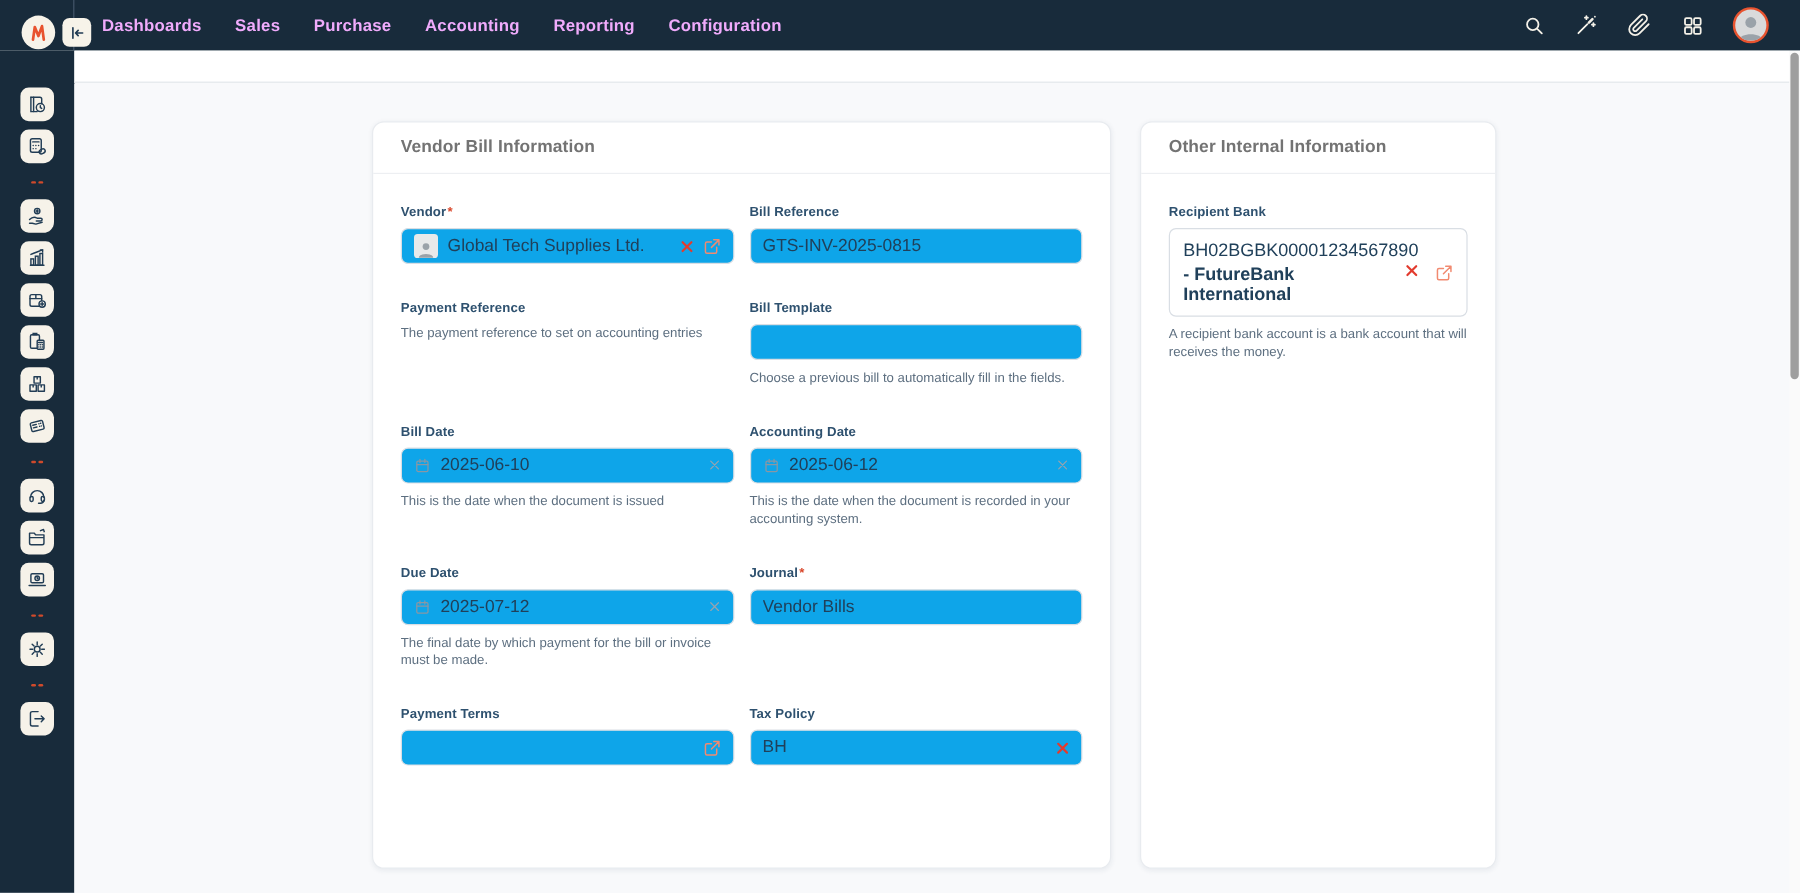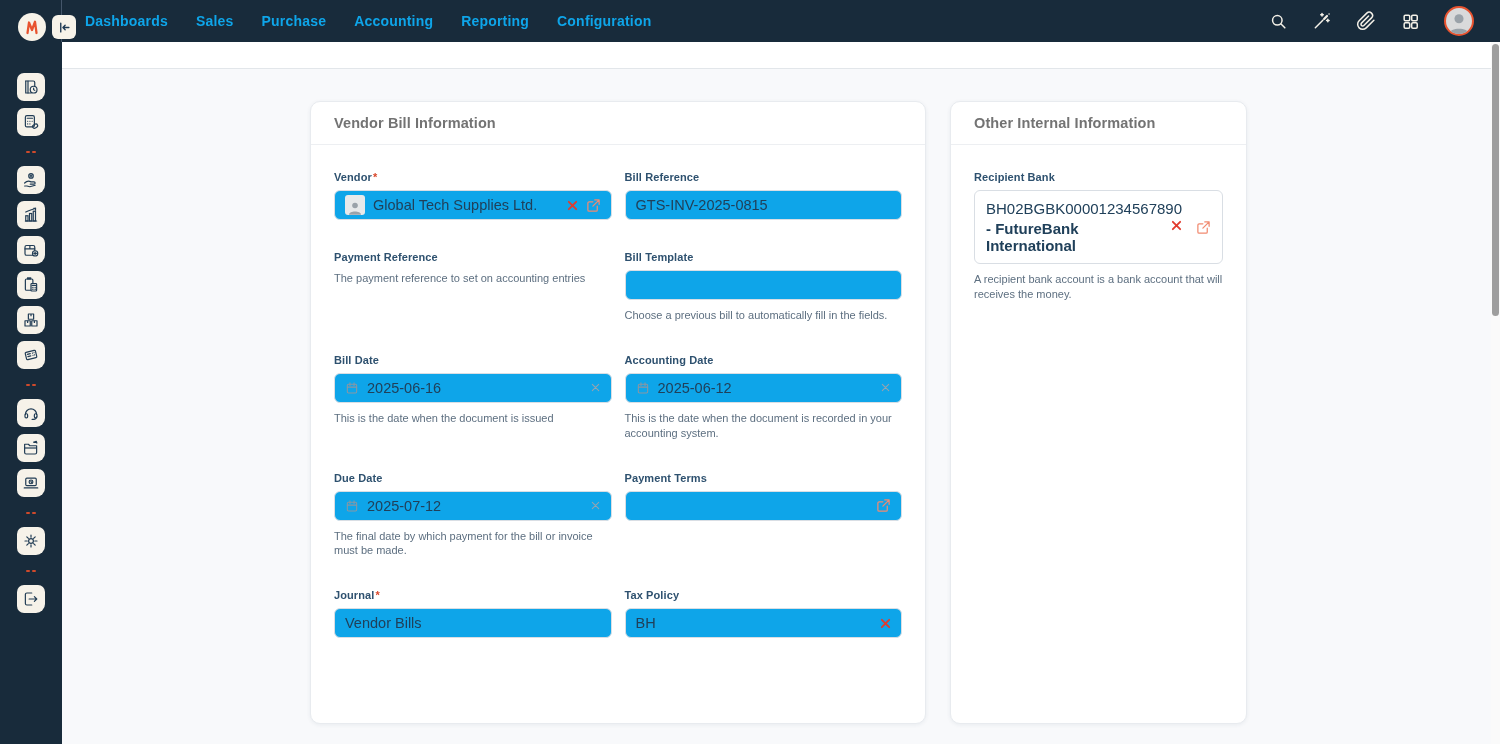--- a/index.html
+++ b/index.html
@@ -8,21 +8,21 @@
 
   
   .topbar { position:absolute; left:0; top:0; width:1500px; height:42px;
     background:#182b3b; display:flex; align-items:center; z-index:5; }
   .logo-circle { position:absolute; left:18px; top:13px; width:28px; height:28px;
     border-radius:50%; background:#f7f3e9; display:flex; align-items:center; justify-content:center; }
   .sidebar-edge-line { position:absolute; left:61px; top:0; width:1px; height:42px; background:#44566a; }
   .collapse-btn { position:absolute; left:52px; top:15px; width:24px; height:24px;
     border-radius:6px; background:#f7f3e9; display:flex; align-items:center; justify-content:center; cursor:pointer; z-index:6; }
   .nav-menu { position:absolute; left:85px; top:0; height:42px; display:flex; align-items:center; gap:28px; }
-  .nav-item { color:#0ea5e9; font-size:14px; font-weight:600; letter-spacing:.2px; cursor:pointer; white-space:nowrap; }
+  .nav-item { color:#f0abfc; font-size:14px; font-weight:600; letter-spacing:.2px; cursor:pointer; white-space:nowrap; }
   .topbar-right { position:absolute; right:26px; top:0; height:42px; display:flex; align-items:center; gap:24px; }
   .tb-icon { width:20px; height:20px; display:flex; align-items:center; justify-content:center; cursor:pointer; }
   .avatar-ring { width:30px; height:30px; border-radius:50%; border:2px solid #e8532f;
     background:#d9dadb; overflow:hidden; display:flex; align-items:flex-end; justify-content:center; cursor:pointer; }
 
   
   .sidebar { position:absolute; left:0; top:42px; width:62px; height:702px; background:#182b3b;
     display:flex; flex-direction:column; align-items:center; padding-top:31px; }
   .side-tile { width:28px; height:28px; background:#f6f2e9; border-radius:7px 7px 9px 7px;
     display:flex; align-items:center; justify-content:center; margin-bottom:7px; cursor:pointer; }
@@ -307,21 +307,21 @@
 
       <div class="field">
         <div class="f-label">Bill Date</div>
         <div class="f-input">
           <span class="icon-btn">
             <svg width="14" height="14" viewBox="0 0 24 24" fill="none" stroke="#8a97a3" stroke-width="1.8" stroke-linecap="round">
                 <rect x="4" y="5.5" width="16" height="15" rx="2"></rect>
                 <path d="M4 10.5 h16 M8.5 3 v4.5 M15.5 3 v4.5"></path>
               </svg>
           </span>
-          <span class="val">2025-06-16</span>
+          <span class="val">2025-06-10</span>
           <span class="icon-btn">
             <svg width="11" height="11" viewBox="0 0 24 24">
                 <path d="M5 5 L19 19 M19 5 L5 19" stroke="#98a3ae" stroke-width="2.2" stroke-linecap="round"></path>
               </svg>
           </span>
         </div>
         <div class="f-help">This is the date when the document is issued</div>
       </div>
       <div class="field">
         <div class="f-label">Accounting Date</div>
@@ -354,36 +354,36 @@
           <span class="val">2025-07-12</span>
           <span class="icon-btn">
             <svg width="11" height="11" viewBox="0 0 24 24">
                 <path d="M5 5 L19 19 M19 5 L5 19" stroke="#98a3ae" stroke-width="2.2" stroke-linecap="round"></path>
               </svg>
           </span>
         </div>
         <div class="f-help">The final date by which payment for the bill or invoice must be made.</div>
       </div>
       <div class="field">
+        <div class="f-label"><span>Journal</span><span class="req">*</span></div>
+        <div class="f-input">
+          <span class="val">Vendor Bills</span>
+        </div>
+      </div>
+
+      <div class="field">
         <div class="f-label">Payment Terms</div>
         <div class="f-input">
           <span class="val"></span>
           <span class="icon-btn">
             <svg width="15" height="15" viewBox="0 0 24 24" fill="none" stroke="#f18a70" stroke-width="2" stroke-linecap="round" stroke-linejoin="round">
                 <path d="M18 13 v6 a2 2 0 0 1 -2 2 H5 a2 2 0 0 1 -2 -2 V8 a2 2 0 0 1 2 -2 h6"></path>
                 <path d="M14 3 h7 v7 M21 3 L11 13"></path>
               </svg>
           </span>
-        </div>
-      </div>
-
-      <div class="field">
-        <div class="f-label"><span>Journal</span><span class="req">*</span></div>
-        <div class="f-input">
-          <span class="val">Vendor Bills</span>
         </div>
       </div>
 
       <div class="field">
         <div class="f-label">Tax Policy</div>
         <div class="f-input">
           <span class="val">BH</span>
           <span class="icon-btn">
             <svg width="11" height="11" viewBox="0 0 24 24">
                 <path d="M4 4 L20 20 M20 4 L4 20" stroke="#e23b2e" stroke-width="4" stroke-linecap="round"></path>

